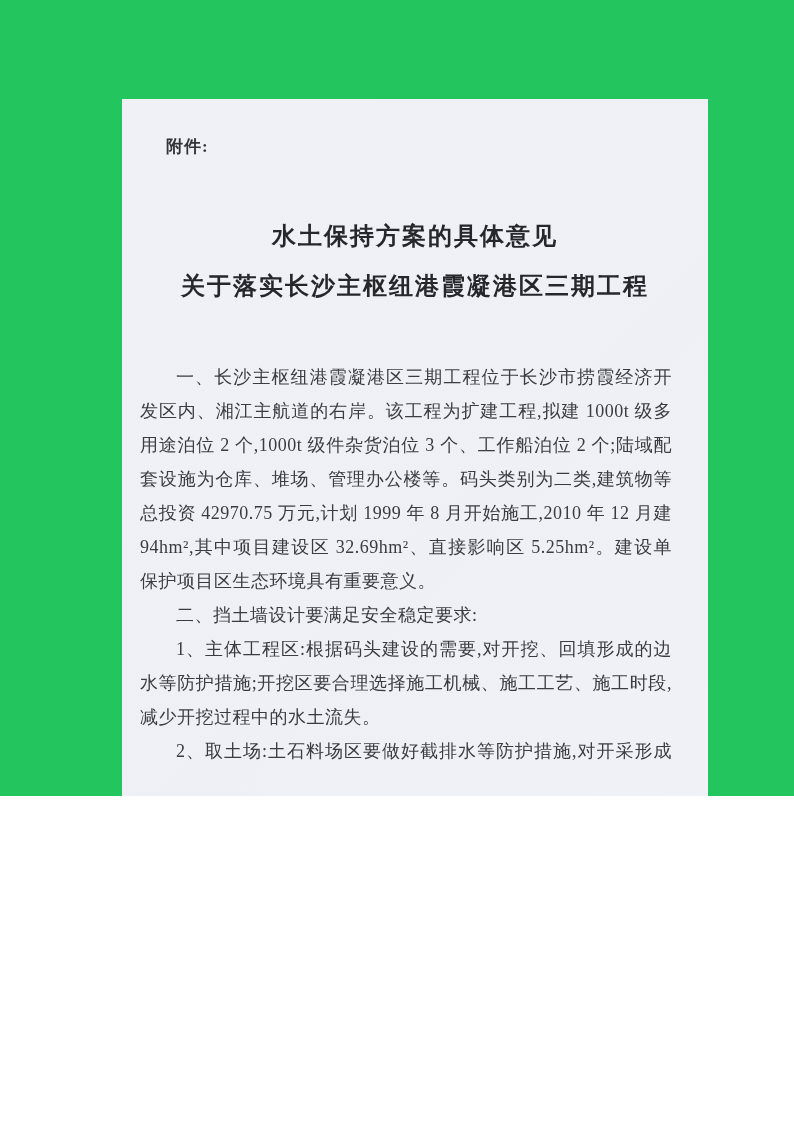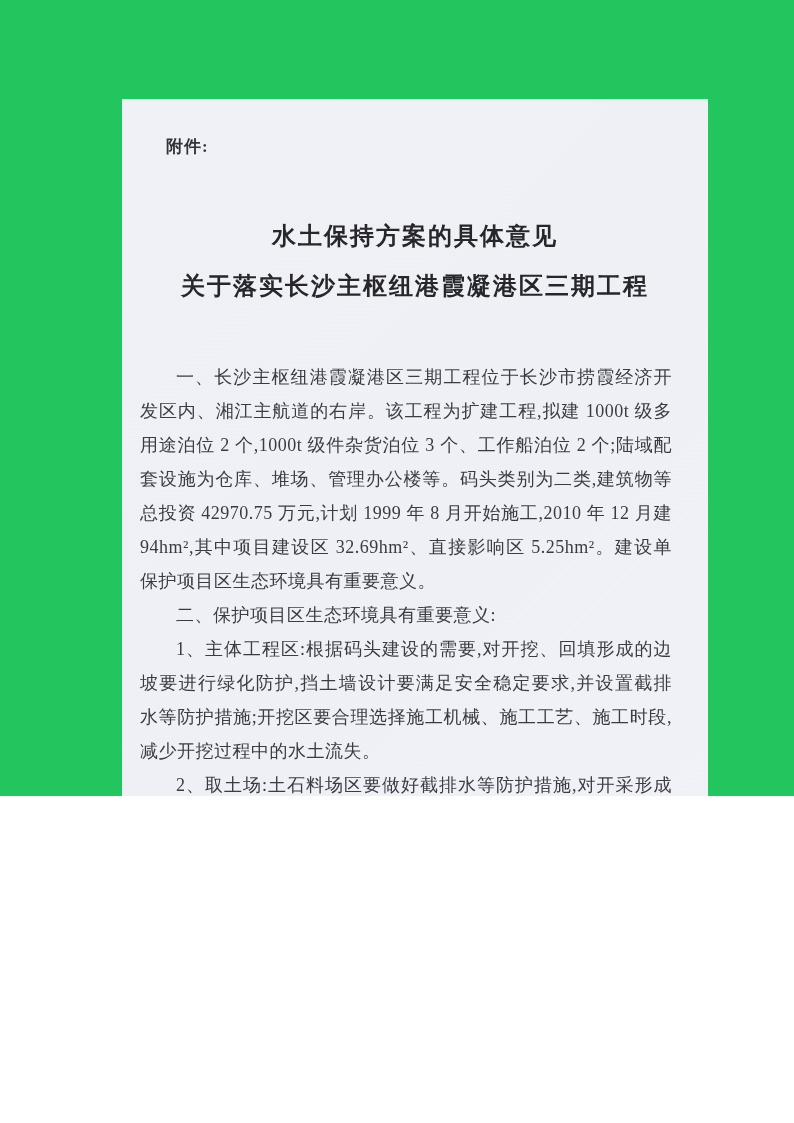--- a/index.html
+++ b/index.html
@@ -87,23 +87,22 @@
     </div>
 
     <div class="body-text">
       <div class="line ind">一、长沙主枢纽港霞凝港区三期工程位于长沙市捞霞经济开</div>
       <div class="line">发区内、湘江主航道的右岸。该工程为扩建工程,拟建 1000t 级多</div>
       <div class="line">用途泊位 2 个,1000t 级件杂货泊位 3 个、工作船泊位 2 个;陆域配</div>
       <div class="line">套设施为仓库、堆场、管理办公楼等。码头类别为二类,建筑物等</div>
       <div class="line">总投资 42970.75 万元,计划 1999 年 8 月开始施工,2010 年 12 月建</div>
       <div class="line">94hm²,其中项目建设区 32.69hm²、直接影响区 5.25hm²。建设单</div>
       <div class="line end">保护项目区生态环境具有重要意义。</div>
-      <div class="line ind end">二、保护项目区生态环境具有重要意义:</div>
+      <div class="line ind end">二、挡土墙设计要满足安全稳定要求:</div>
       <div class="line ind">1、主体工程区:根据码头建设的需要,对开挖、回填形成的边</div>
-      <div class="line">坡要进行绿化防护,挡土墙设计要满足安全稳定要求,并设置截排</div>
       <div class="line">水等防护措施;开挖区要合理选择施工机械、施工工艺、施工时段,</div>
       <div class="line end">减少开挖过程中的水土流失。</div>
       <div class="line ind">2、取土场:土石料场区要做好截排水等防护措施,对开采形成</div>
     </div>
 
     <div class="page-number">— 3 —</div>
 
   </div>
 </div>
 

